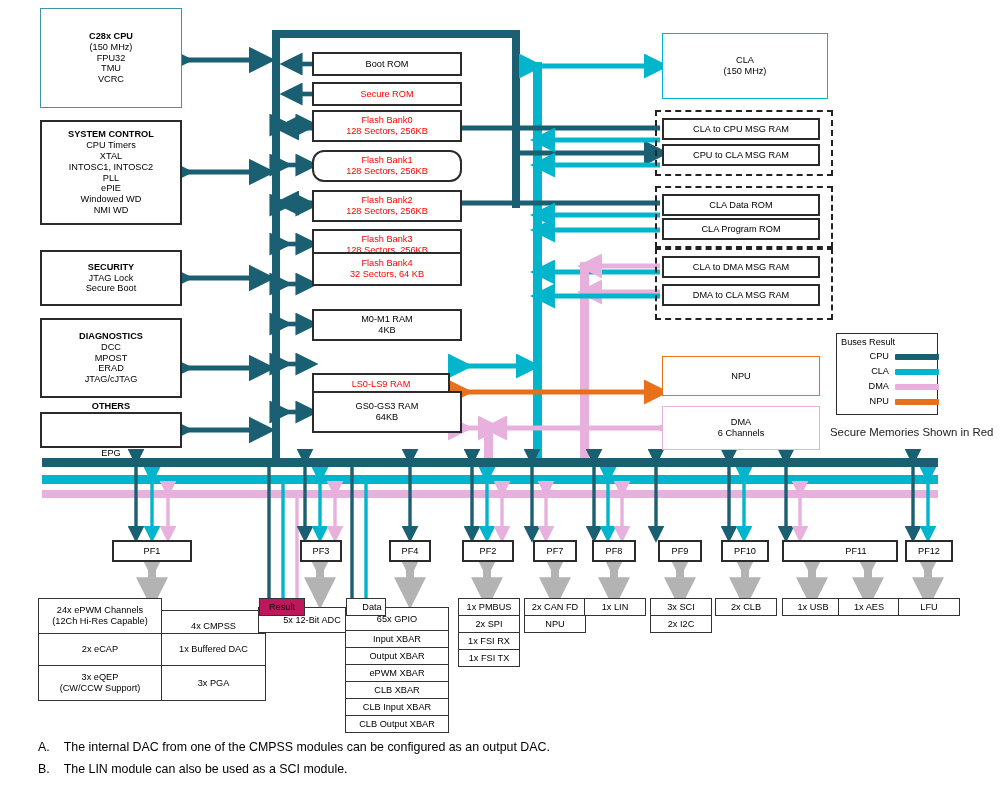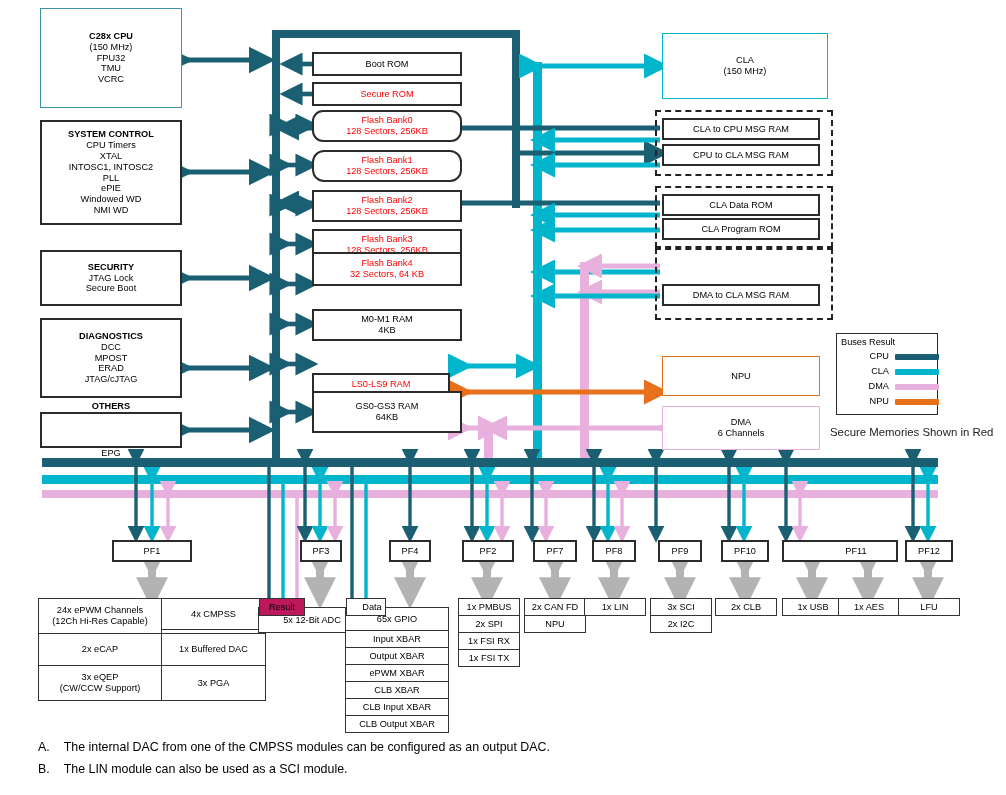--- a/index.html
+++ b/index.html
@@ -238,21 +238,21 @@
     <div class="t f9 b">OTHERS</div>
     <div class="t f9" style="white-space:pre-line">EPG</div>
   </div>
 
   <div class="box bx-blk" style="left:312px;top:52px;width:150px;height:24px;">
     <div class="t f9">Boot ROM</div>
   </div>
   <div class="box bx-blk" style="left:312px;top:82px;width:150px;height:24px;">
     <div class="t f9 red">Secure ROM</div>
   </div>
-  <div class="box bx-blk" style="left:312px;top:110px;width:150px;height:32px;border-radius:11px;">
+  <div class="box bx-blk" style="left:312px;top:110px;width:150px;height:32px;">
     <div class="t f9 red">Flash Bank0</div>
     <div class="t f9 red">128 Sectors, 256KB</div>
   </div>
   <div class="box bx-blk" style="left:312px;top:150px;width:150px;height:32px;border-radius:12px;">
     <div class="t f9 red">Flash Bank1</div>
     <div class="t f9 red">128 Sectors, 256KB</div>
   </div>
   <div class="box bx-blk" style="left:312px;top:190px;width:150px;height:32px;">
     <div class="t f9 red">Flash Bank2</div>
     <div class="t f9 red">128 Sectors, 256KB</div>
@@ -293,20 +293,23 @@
 
   <div class="dashed" style="left:655px;top:186px;width:178px;height:62px;"></div>
   <div class="box bx-blk" style="left:662px;top:194px;width:158px;height:22px;">
     <div class="t f9">CLA Data ROM</div>
   </div>
   <div class="box bx-blk" style="left:662px;top:218px;width:158px;height:22px;">
     <div class="t f9">CLA Program ROM</div>
   </div>
 
   <div class="dashed" style="left:655px;top:248px;width:178px;height:72px;"></div>
+  <div class="box bx-blk" style="left:662px;top:256px;width:158px;height:22px;">
+    <div class="t f9">CLA to DMA MSG RAM</div>
+  </div>
   <div class="box bx-blk" style="left:662px;top:284px;width:158px;height:22px;">
     <div class="t f9">DMA to CLA MSG RAM</div>
   </div>
 
   <div class="box bx-npu" style="left:662px;top:356px;width:158px;height:40px;">
     <div class="t f9">NPU</div>
   </div>
   <div class="box bx-dma" style="left:662px;top:406px;width:158px;height:44px;">
     <div class="t f9">DMA</div>
     <div class="t f9">6 Channels</div>
@@ -359,21 +362,21 @@
     </div>
   <div class="box bx-blk" style="left:905px;top:540px;width:48px;height:22px;">
     <div class="t f9">PF12</div>
     </div>
 
   <div style="position:absolute;left:38px;top:598px;width:228px;height:104px;">
     <div class="box bx-thin" style="left:0;top:0;width:124px;height:36px;">
       <div class="t f9" style="white-space:pre-line">24x ePWM Channels
 (12Ch Hi-Res Capable)</div>
       </div>
-    <div class="box bx-thin" style="left:123px;top:0;width:105px;height:32px;">
+    <div class="box bx-thin" style="left:123px;top:12px;width:105px;height:32px;">
       <div class="t f9" style="white-space:pre-line">4x CMPSS</div>
       </div>
     <div class="box bx-thin" style="left:0;top:35px;width:124px;height:33px;">
       <div class="t f9" style="white-space:pre-line">2x eCAP</div>
       </div>
     <div class="box bx-thin" style="left:123px;top:35px;width:105px;height:33px;">
       <div class="t f9" style="white-space:pre-line">1x Buffered DAC</div>
       </div>
     <div class="box bx-thin" style="left:0;top:67px;width:124px;height:36px;">
       <div class="t f9" style="white-space:pre-line">3x eQEP

